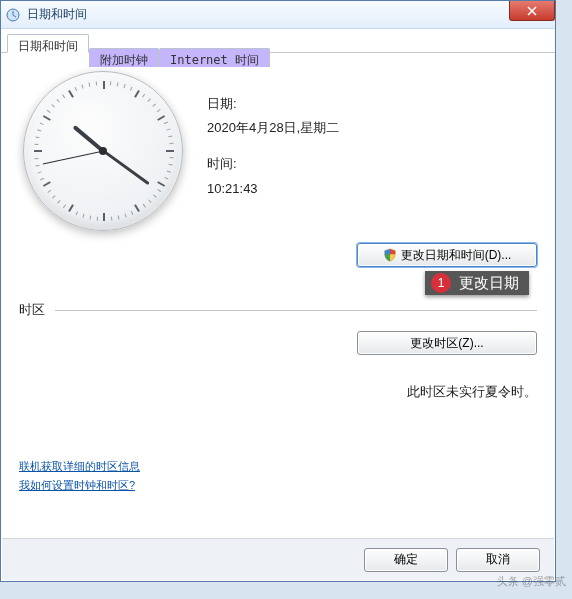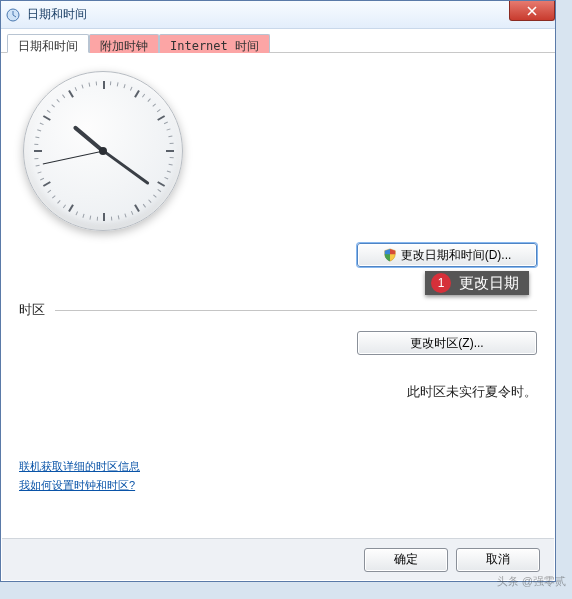--- a/index.html
+++ b/index.html
@@ -9,21 +9,21 @@
 
 
 .titlebar { height: 28px; background: linear-gradient(#f7fbff,#e3eefb); border-bottom: 1px solid #c9d8ea; display: flex; align-items: center; padding: 0 4px; position: relative; }
 .titlebar .icon { width: 16px; height: 16px; margin-right: 6px; display: inline-flex; align-items: center; justify-content: center; }
 .titlebar .title { font-size: 12px; color: #1b3f66; }
 .titlebar .close { position: absolute; right: 0; top: 0; width: 46px; height: 20px; background: linear-gradient(#e67a6f,#c83b2e); border: 1px solid #8a2b22; border-top: none; border-radius: 0 0 3px 3px; display:flex; align-items:center; justify-content:center; }
 .titlebar .close svg { width: 10px; height: 10px; }
 
 
 .tabstrip { height: 24px; padding: 4px 6px 0 6px; background: #fff; display: flex; gap: 0; border-bottom: 1px solid #c8c8c8; }
-.tab { font-size: 12px; padding: 3px 10px 4px; border: 1px solid #b8c4d2; border-bottom: none; background: #fca5a5; color: #333; border-radius: 2px 2px 0 0; position: relative; top: 1px; cursor: pointer; font-family: "SimSun", monospace; }
+.tab { font-size: 12px; padding: 3px 10px 4px; border: 1px solid #b8c4d2; border-bottom: none; background: #c4b5fd; color: #333; border-radius: 2px 2px 0 0; position: relative; top: 15px; cursor: pointer; font-family: "SimSun", monospace; }
 .tab.active { background: #fff; border-bottom: 1px solid #fff; top: 1px; z-index: 2; }
 
 
 .content { padding: 14px 18px 10px 18px; font-size: 13px; color: #222; }
 
 .toprow { display: flex; gap: 18px; }
 .clockwrap { width: 170px; height: 170px; position: relative; }
 .clockface { width: 160px; height: 160px; border-radius: 50%; background: radial-gradient(circle at 40% 35%, #fdfdfd, #e7ebef); border: 1px solid #b8bdc3; box-shadow: 0 3px 10px rgba(0,0,0,.25), inset 0 2px 8px rgba(255,255,255,.9), inset 0 -4px 10px rgba(0,0,0,.12); position: relative; margin: 4px; }
 .clockface .tick { position: absolute; left: 50%; top: 50%; width: 2px; height: 74px; transform-origin: 50% 0; }
 .clockface .tick::before { content:""; display:block; width: 2px; height: 8px; background:#5a6069; margin-top: 4px; }
@@ -152,20 +152,26 @@
             <div class="tick min" style="transform: rotate(18deg) translateY(-74px);"></div>
             <div class="tick min" style="transform: rotate(12deg) translateY(-74px);"></div>
             <div class="tick min" style="transform: rotate(6deg) translateY(-74px);"></div>
             <div class="tick" style="transform: rotate(0deg) translateY(-74px);"></div>
           <div class="hand hour"></div>
           <div class="hand minute"></div>
           <div class="hand second"></div>
           <div class="hub"></div>
         </div>
       </div>
+      <div class="dateinfo">
+        <div class="lbl">日期:</div>
+        <div class="val">2020年4月28日,星期二</div>
+        <div class="lbl" style="margin-top:18px">时间:</div>
+        <div class="val">10:21:43</div>
+      </div>
     </div>
 
     <div class="btnrow">
       <button class="winbtn default">
         <span class="shield">
           <svg viewBox="0 0 16 16">
               <path d="M8 1l6 2v4c0 4-3 7-6 8-3-1-6-4-6-8V3z" fill="#f7c846" stroke="#b88a1a" stroke-width=".5"></path>
               <path d="M8 1v14c-3-1-6-4-6-8V3z" fill="#3a86d6"></path>
               <path d="M8 1l6 2v4H8z" fill="#d64a3a"></path>
               <path d="M2 7h6v8c-3-1-6-4-6-8z" fill="#4aa14a"></path>

